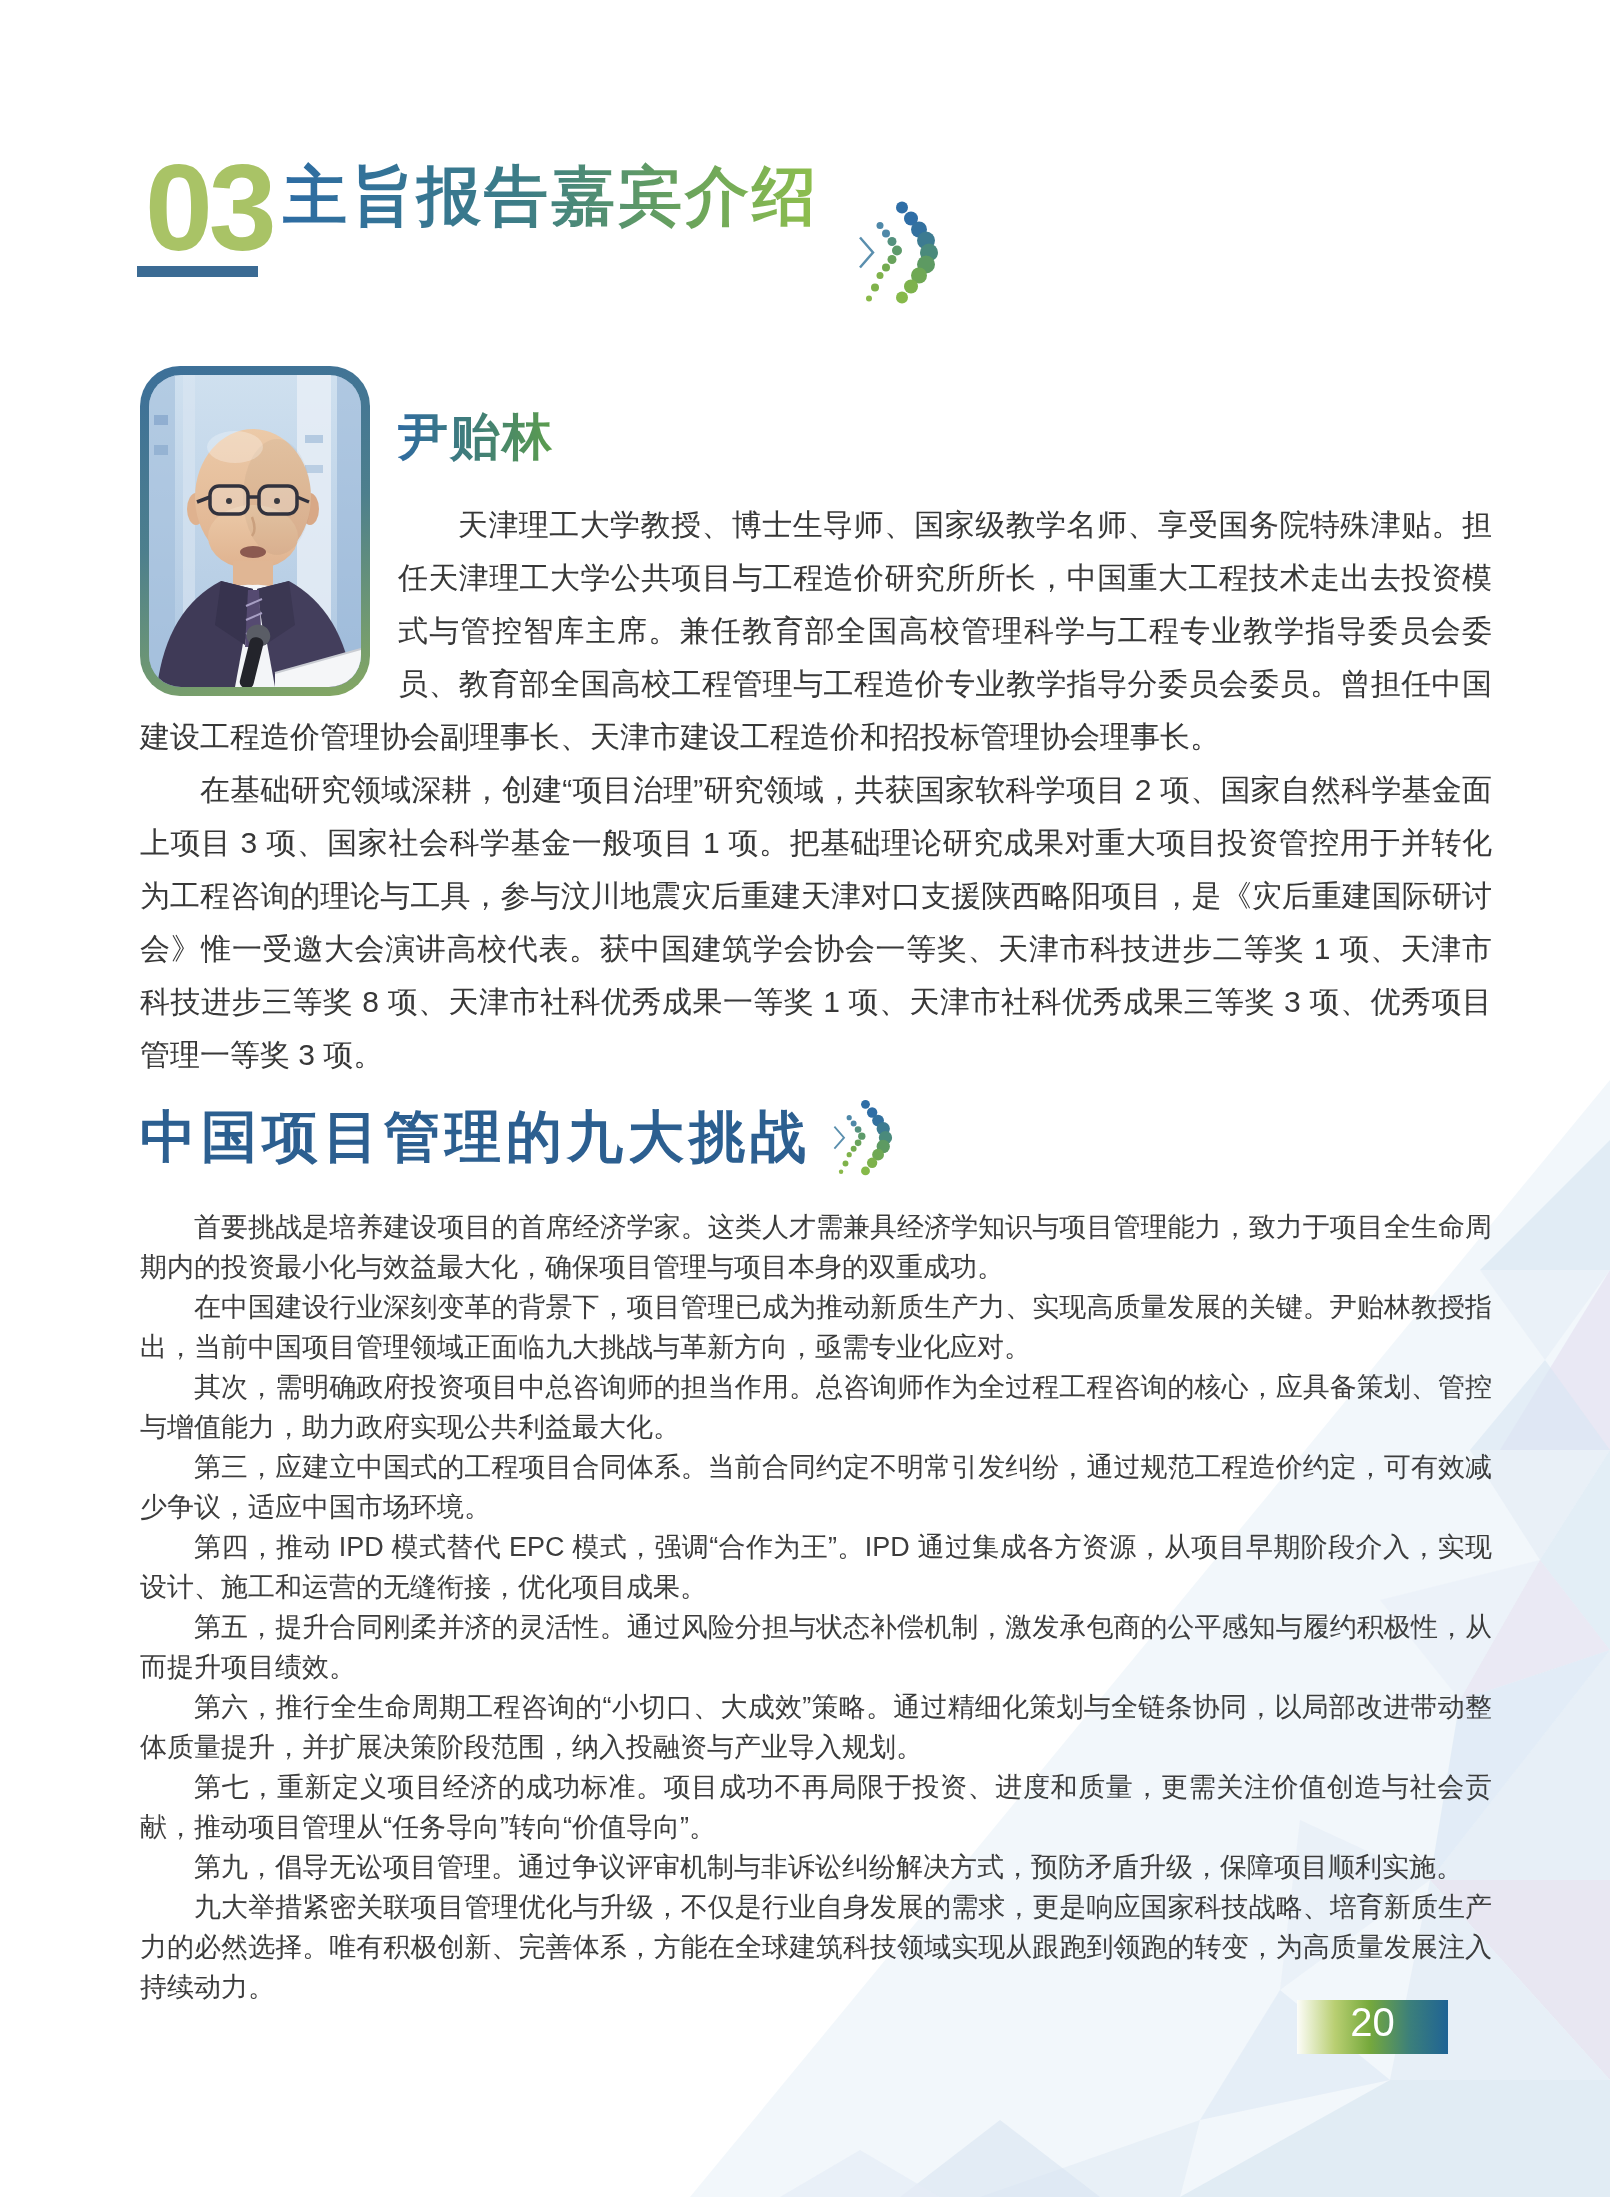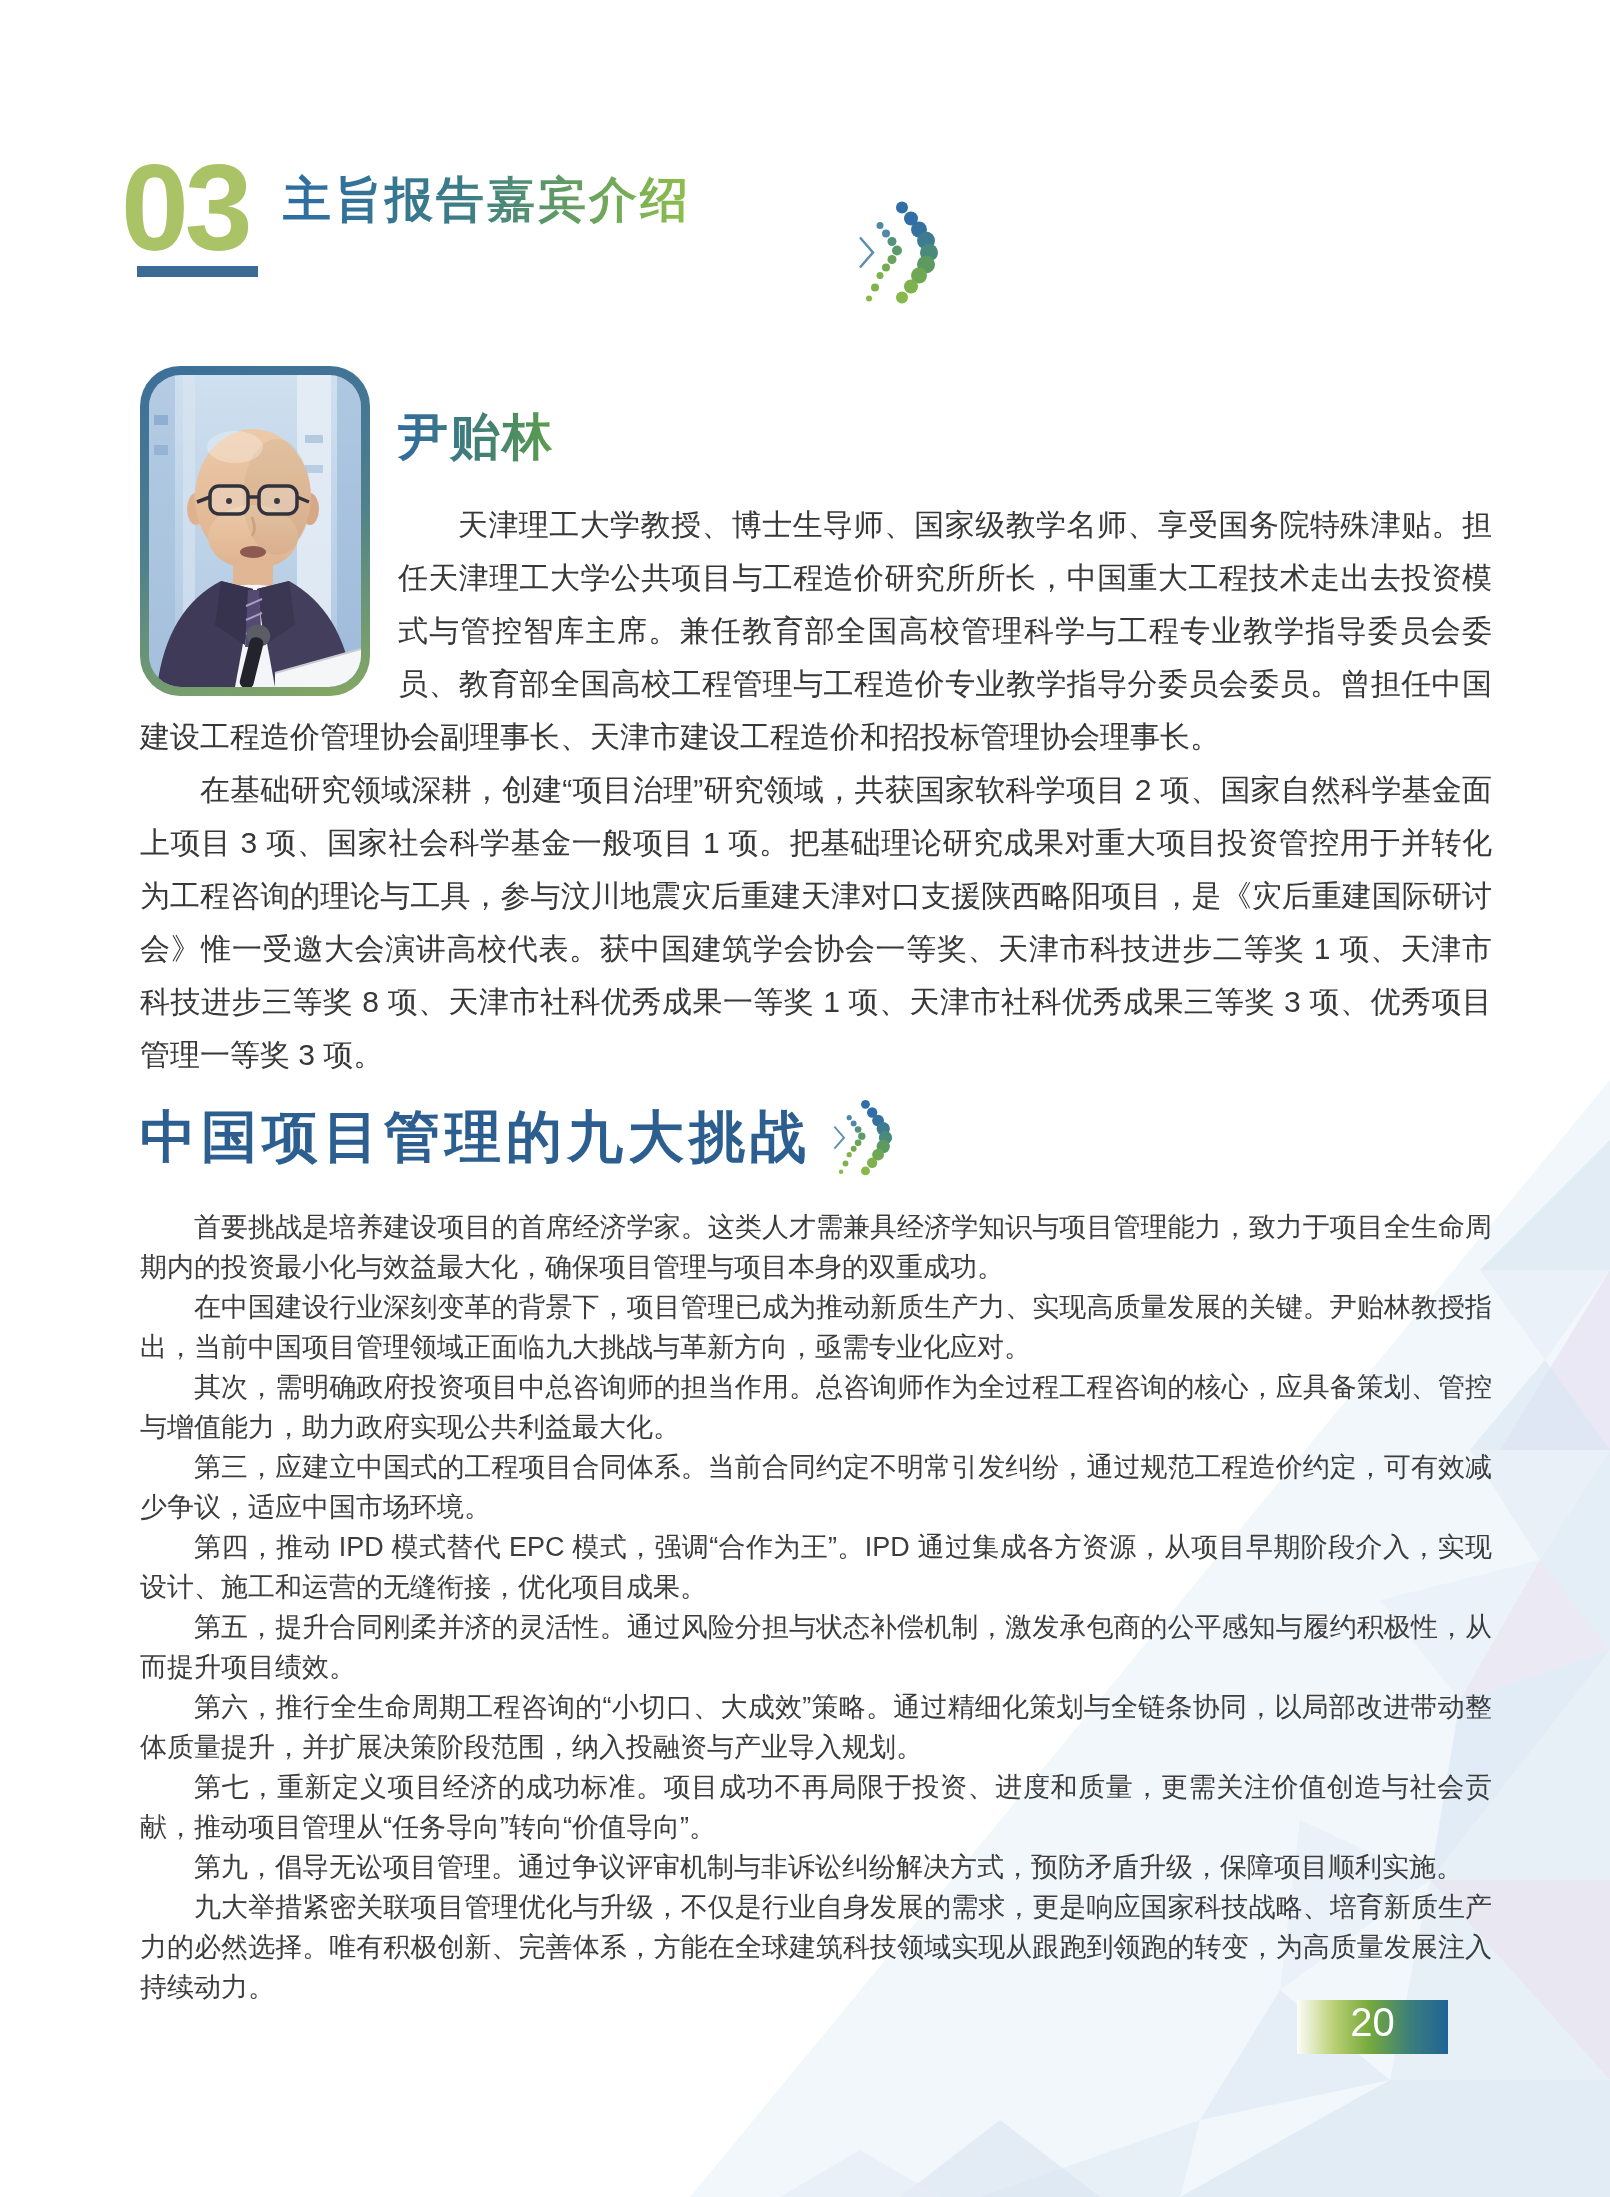--- a/index.html
+++ b/index.html
@@ -7,28 +7,28 @@
   .page {
     position:relative; width:1610px; height:2197px; margin:0 auto;
     background:#ffffff; overflow:hidden;
     font-family:"Liberation Sans","DejaVu Sans",sans-serif;
   }
   .bg-deco { position:absolute; inset:0; width:1610px; height:2197px; z-index:0; }
 
   
   .header { position:absolute; inset:0; z-index:2; }
   .num {
-    position:absolute; left:121px; top:158px;
+    position:absolute; left:145px; top:158px;
     font-size:122px; font-weight:800; line-height:0.82;
     color:#a9c366; letter-spacing:-4px;
   }
   .num-bar { position:absolute; left:137px; top:266px; width:121px; height:11px; background:#3b6b94; }
   .title {
-    position:absolute; left:283px; top:172px;
-    font-size:48px; font-weight:800; letter-spacing:3px; line-height:1.15;
+    position:absolute; left:283px; top:160px;
+    font-size:64px; font-weight:800; letter-spacing:3px; line-height:1.15;
     background:linear-gradient(90deg,#2d6ca3 0%,#3d7d86 45%,#6aa35c 75%,#8fbf4d 100%);
     -webkit-background-clip:text; background-clip:text; color:transparent;
   }
   .chev-title { position:absolute; left:850px; top:194px; width:100px; height:118px; }
   .dotline { position:absolute; left:933px; top:254px; width:412px; height:10px; }
 
   
   .content { position:absolute; left:140px; top:366px; width:1352px; z-index:2; }
   .photo-frame {
     float:left; width:230px; height:330px; padding:9px;

